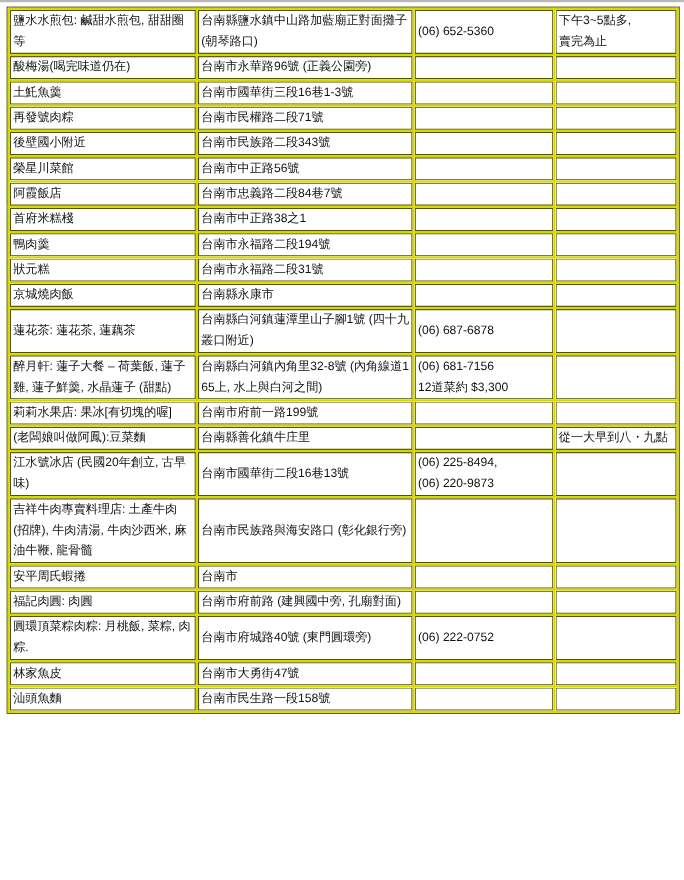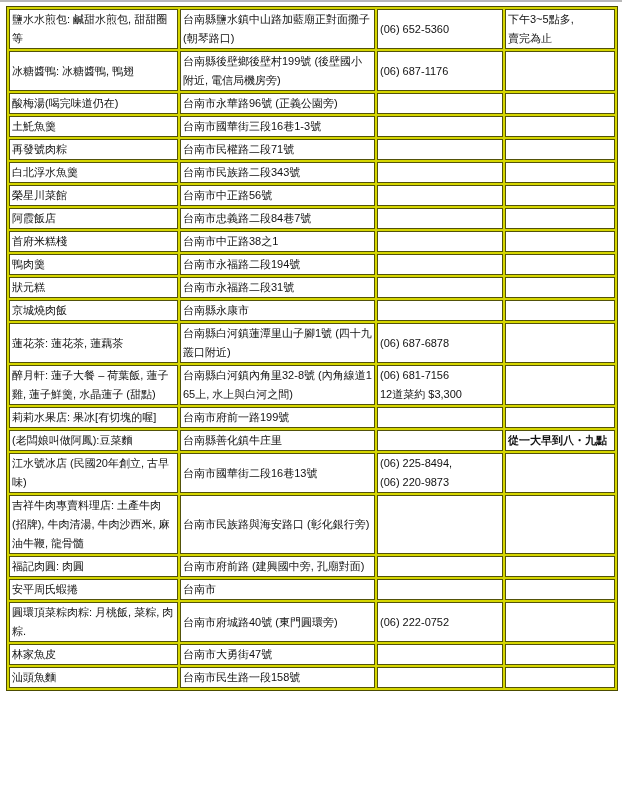--- a/index.html
+++ b/index.html
@@ -35,21 +35,21 @@
     padding: 1px 3px;
     font-size: 11px;
     line-height: 19px;
     color: #111111;
     vertical-align: middle;
     text-align: left;
     white-space: pre-line;
     overflow: hidden;
     word-break: break-all;
   }
-  td.muted { color: #848484; font-weight: bold; }
+  td.muted { color: #848484; }
   col.c-name   { width: 171px; }
   col.c-address{ width: 197px; }
   col.c-phone  { width: 128px; }
   col.c-note   { width: 112px; }
 </style>
 </head>
 <body>
 
 <div class="page">
   <div class="top-edge"></div>
@@ -62,45 +62,39 @@
     </colgroup>
     <tbody id="rows-host">
         <tr>
           <td>鹽水水煎包: 鹹甜水煎包, 甜甜圈等</td>
           <td>台南縣鹽水鎮中山路加藍廟正對面攤子 (朝琴路口)</td>
           <td>(06) 652-5360</td>
           <td>下午3~5點多,
 賣完為止</td>
         </tr>
         <tr>
-          <td>冰糖醬鴨: 冰糖醬鴨, 鴨翅</td>
-          <td>台南縣後壁鄉後壁村199號 (後壁國小附近, 電信局機房旁)</td>
-          <td>(06) 687-1176</td>
-          <td></td>
-        </tr>
-        <tr>
           <td>酸梅湯(喝完味道仍在)</td>
           <td>台南市永華路96號 (正義公園旁)</td>
           <td></td>
           <td></td>
         </tr>
         <tr>
           <td>土魠魚羹</td>
           <td>台南市國華街三段16巷1-3號</td>
           <td></td>
           <td></td>
         </tr>
         <tr>
           <td>再發號肉粽</td>
           <td>台南市民權路二段71號</td>
           <td></td>
           <td></td>
         </tr>
         <tr>
-          <td>白北浮水魚羹</td>
+          <td>後壁國小附近</td>
           <td>台南市民族路二段343號</td>
           <td></td>
           <td></td>
         </tr>
         <tr>
           <td>榮星川菜館</td>
           <td>台南市中正路56號</td>
           <td></td>
           <td></td>
         </tr>
@@ -166,28 +160,28 @@
 (06) 220-9873</td>
           <td></td>
         </tr>
         <tr>
           <td>吉祥牛肉專賣料理店: 土產牛肉(招牌), 牛肉清湯, 牛肉沙西米, 麻油牛鞭, 龍骨髓</td>
           <td>台南市民族路與海安路口 (彰化銀行旁)</td>
           <td></td>
           <td></td>
         </tr>
         <tr>
+          <td>安平周氏蝦捲</td>
+          <td>台南市</td>
+          <td></td>
+          <td></td>
+        </tr>
+        <tr>
           <td>福記肉圓: 肉圓</td>
           <td>台南市府前路 (建興國中旁, 孔廟對面)</td>
-          <td></td>
-          <td></td>
-        </tr>
-        <tr>
-          <td>安平周氏蝦捲</td>
-          <td>台南市</td>
           <td></td>
           <td></td>
         </tr>
         <tr>
           <td>圓環頂菜粽肉粽: 月桃飯, 菜粽, 肉粽.</td>
           <td>台南市府城路40號 (東門圓環旁)</td>
           <td>(06) 222-0752</td>
           <td></td>
         </tr>
         <tr>

